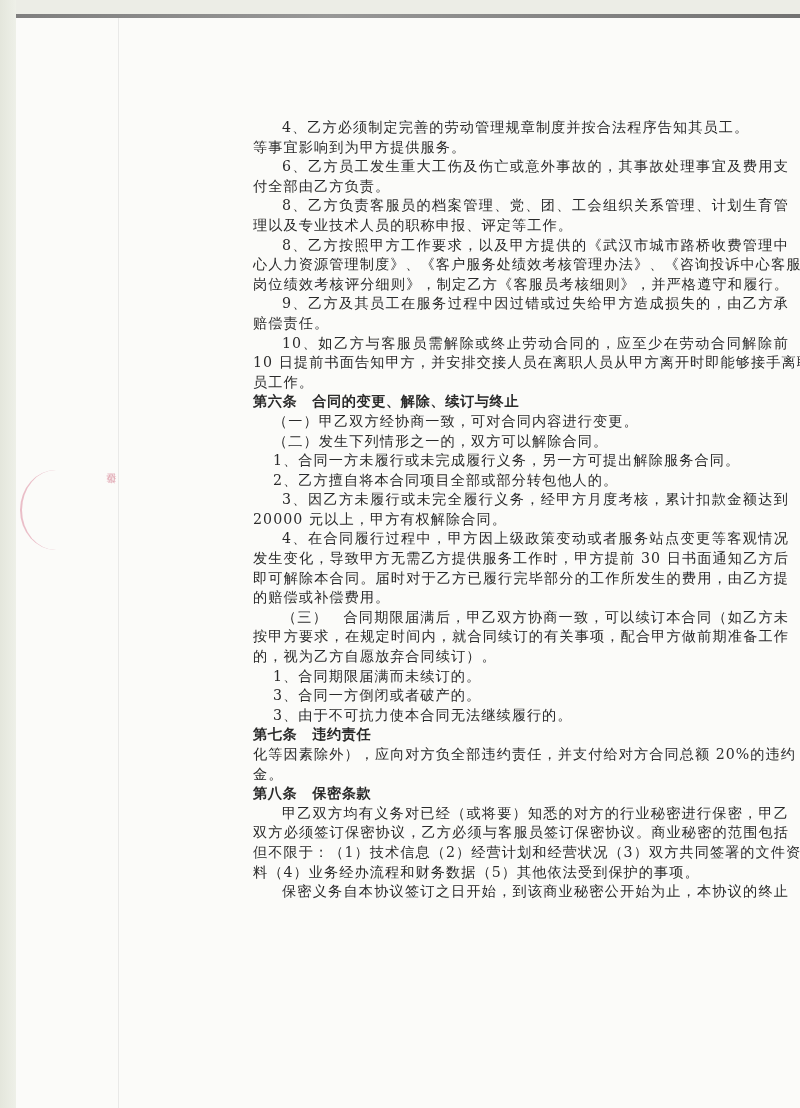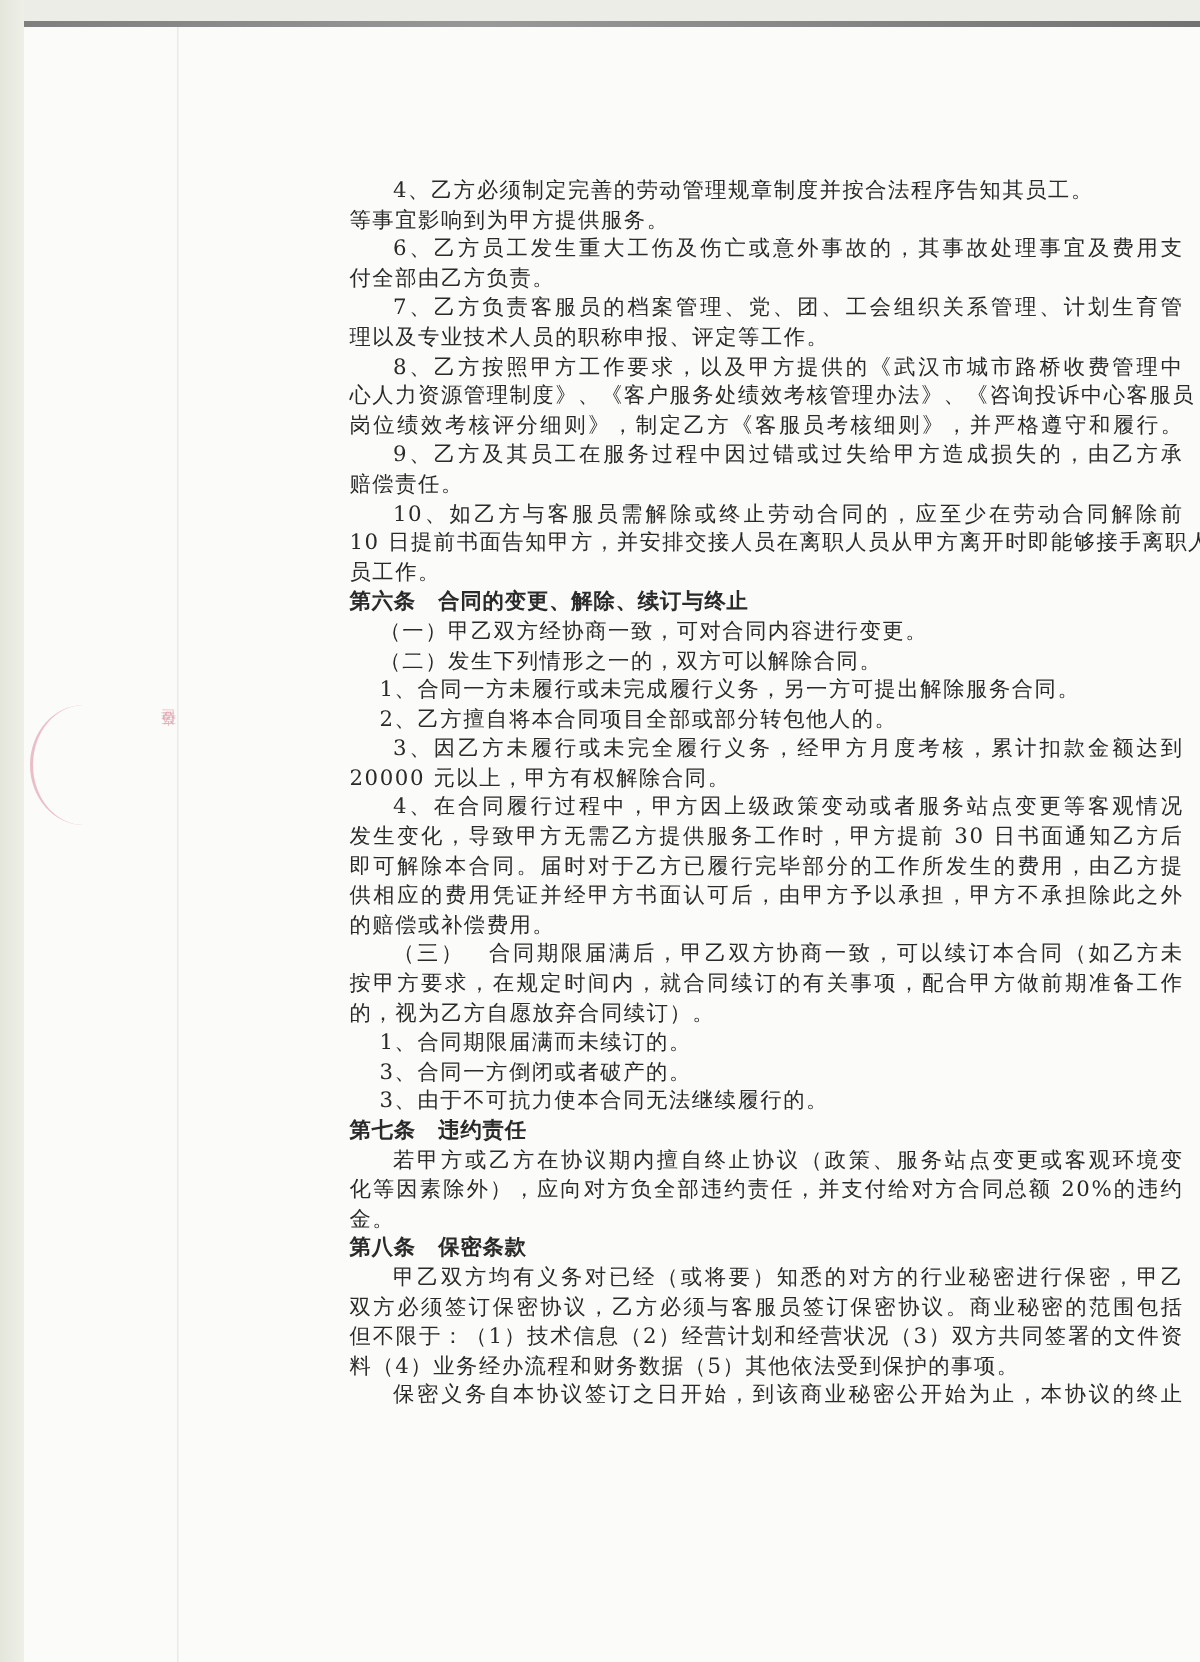--- a/index.html
+++ b/index.html
@@ -34,21 +34,21 @@
   .seal-text {
     position: absolute; left: 104px; top: 465px; width: 14px;
     color: rgba(220,150,165,0.6); font-size: 10px; line-height: 13px;
     writing-mode: vertical-rl;
   }
   .doc {
     position: absolute; left: 233px; top: 118px; width: 556px;
   }
   .line {
     height: 19.6px; line-height: 19.6px; font-size: 14.2px;
-    white-space: nowrap; letter-spacing: 1.05px;
+    white-space: nowrap; letter-spacing: 1.05px; margin-left: 20px;
   }
   .indent { padding-left: 29px; }
   .indent-sm { padding-left: 20px; }
   .heading { font-weight: bold; font-family: "DejaVu Sans", "Liberation Sans", sans-serif; letter-spacing: 0.6px; }
   .justify { text-align: justify; text-align-last: justify; }
 </style>
 </head>
 <body>
 
 <div class="top-strip"></div>
@@ -56,50 +56,48 @@
 <div class="scan-left-strip"></div>
 <div class="fold-line"></div>
 <div class="seal-arc"></div>
 <div class="seal-text">公司章</div>
 
 <div class="doc" id="doc">
     <div class="line indent">4、乙方必须制定完善的劳动管理规章制度并按合法程序告知其员工。</div>
     <div class="line ">等事宜影响到为甲方提供服务。</div>
     <div class="line indent justify">6、乙方员工发生重大工伤及伤亡或意外事故的，其事故处理事宜及费用支</div>
     <div class="line ">付全部由乙方负责。</div>
-    <div class="line indent justify">7、乙方负责客服员的档案管理、党、团、工会组织关系管理、计划生育管</div>
+    <div class="line indent justify">8、乙方负责客服员的档案管理、党、团、工会组织关系管理、计划生育管</div>
     <div class="line ">理以及专业技术人员的职称申报、评定等工作。</div>
     <div class="line indent justify">8、乙方按照甲方工作要求，以及甲方提供的《武汉市城市路桥收费管理中</div>
     <div class="line justify">心人力资源管理制度》、《客户服务处绩效考核管理办法》、《咨询投诉中心客服员</div>
     <div class="line justify">岗位绩效考核评分细则》，制定乙方《客服员考核细则》，并严格遵守和履行。</div>
     <div class="line indent justify">9、乙方及其员工在服务过程中因过错或过失给甲方造成损失的，由乙方承</div>
     <div class="line ">赔偿责任。</div>
     <div class="line indent justify">10、如乙方与客服员需解除或终止劳动合同的，应至少在劳动合同解除前</div>
     <div class="line justify">10 日提前书面告知甲方，并安排交接人员在离职人员从甲方离开时即能够接手离职人</div>
     <div class="line ">员工作。</div>
     <div class="line heading">第六条　合同的变更、解除、续订与终止</div>
     <div class="line indent-sm">（一）甲乙双方经协商一致，可对合同内容进行变更。</div>
     <div class="line indent-sm">（二）发生下列情形之一的，双方可以解除合同。</div>
     <div class="line indent-sm">1、合同一方未履行或未完成履行义务，另一方可提出解除服务合同。</div>
     <div class="line indent-sm">2、乙方擅自将本合同项目全部或部分转包他人的。</div>
     <div class="line indent justify">3、因乙方未履行或未完全履行义务，经甲方月度考核，累计扣款金额达到</div>
     <div class="line ">20000 元以上，甲方有权解除合同。</div>
     <div class="line indent justify">4、在合同履行过程中，甲方因上级政策变动或者服务站点变更等客观情况</div>
     <div class="line justify">发生变化，导致甲方无需乙方提供服务工作时，甲方提前 30 日书面通知乙方后</div>
     <div class="line justify">即可解除本合同。届时对于乙方已履行完毕部分的工作所发生的费用，由乙方提</div>
-    <div class="line justify">供相应的费用凭证并经甲方书面认可后，由甲方予以承担，甲方不承担除此之外</div>
     <div class="line ">的赔偿或补偿费用。</div>
     <div class="line indent justify">（三）　合同期限届满后，甲乙双方协商一致，可以续订本合同（如乙方未</div>
     <div class="line justify">按甲方要求，在规定时间内，就合同续订的有关事项，配合甲方做前期准备工作</div>
     <div class="line ">的，视为乙方自愿放弃合同续订）。</div>
     <div class="line indent-sm">1、合同期限届满而未续订的。</div>
     <div class="line indent-sm">3、合同一方倒闭或者破产的。</div>
     <div class="line indent-sm">3、由于不可抗力使本合同无法继续履行的。</div>
     <div class="line heading">第七条　违约责任</div>
-    <div class="line indent justify">若甲方或乙方在协议期内擅自终止协议（政策、服务站点变更或客观环境变</div>
     <div class="line justify">化等因素除外），应向对方负全部违约责任，并支付给对方合同总额 20%的违约</div>
     <div class="line ">金。</div>
     <div class="line heading">第八条　保密条款</div>
     <div class="line indent justify">甲乙双方均有义务对已经（或将要）知悉的对方的行业秘密进行保密，甲乙</div>
     <div class="line justify">双方必须签订保密协议，乙方必须与客服员签订保密协议。商业秘密的范围包括</div>
     <div class="line justify">但不限于：（1）技术信息（2）经营计划和经营状况（3）双方共同签署的文件资</div>
     <div class="line ">料（4）业务经办流程和财务数据（5）其他依法受到保护的事项。</div>
     <div class="line indent justify">保密义务自本协议签订之日开始，到该商业秘密公开始为止，本协议的终止</div>
   </div>
 

